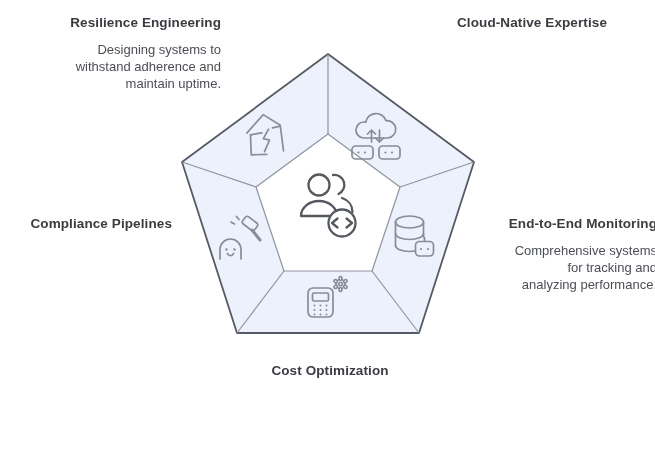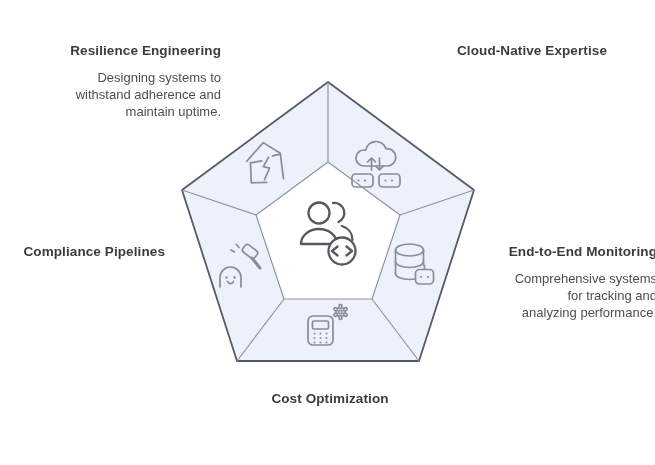--- a/index.html
+++ b/index.html
@@ -1,31 +1,31 @@
 <!DOCTYPE html>
 <html><head>
 <meta charset="utf-8">
 <style>
   html,body{margin:0;padding:0;}
   body{
     width:655px;height:465px;position:relative;overflow:hidden;
     background:#ffffff;
     font-family:"Liberation Sans", sans-serif;
   }
-  .stage{position:absolute;inset:0;margin-top:28px;}
+  .stage{position:absolute;inset:0;}
   svg{display:block;}
   .label{position:absolute;font-size:13px;color:#4b4e55;}
   .label h3{margin:0 0 11px 0;font-size:13.5px;font-weight:700;color:#3a3c42;letter-spacing:.1px;}
   .label p{margin:0;line-height:17px;white-space:pre-line;}
   .align-right{text-align:right;}
   .align-left{text-align:right;}
   .align-center{text-align:center;}
   #lbl-resilience{top:15px;left:51px;width:170px;}
   #lbl-cloud{top:15px;left:422px;width:185px;}
-  #lbl-compliance{top:216px;left:5px;width:160px;}
+  #lbl-compliance{top:216px;left:12px;width:160px;}
   #lbl-monitoring{top:216px;left:482px;width:175px;}
   #lbl-cost{top:363px;left:222px;width:216px;}
   .icon{position:absolute;}
   #icon-pentagon{top:0;left:0;}
   #icon-house{left:242px;top:106px;}
   #icon-cloud{left:349px;top:109px;}
   #icon-database{left:392px;top:213px;}
   #icon-gavel{left:212px;top:212px;}
   #icon-calculator{left:303px;top:272px;}
   #icon-team{left:294px;top:168px;}

